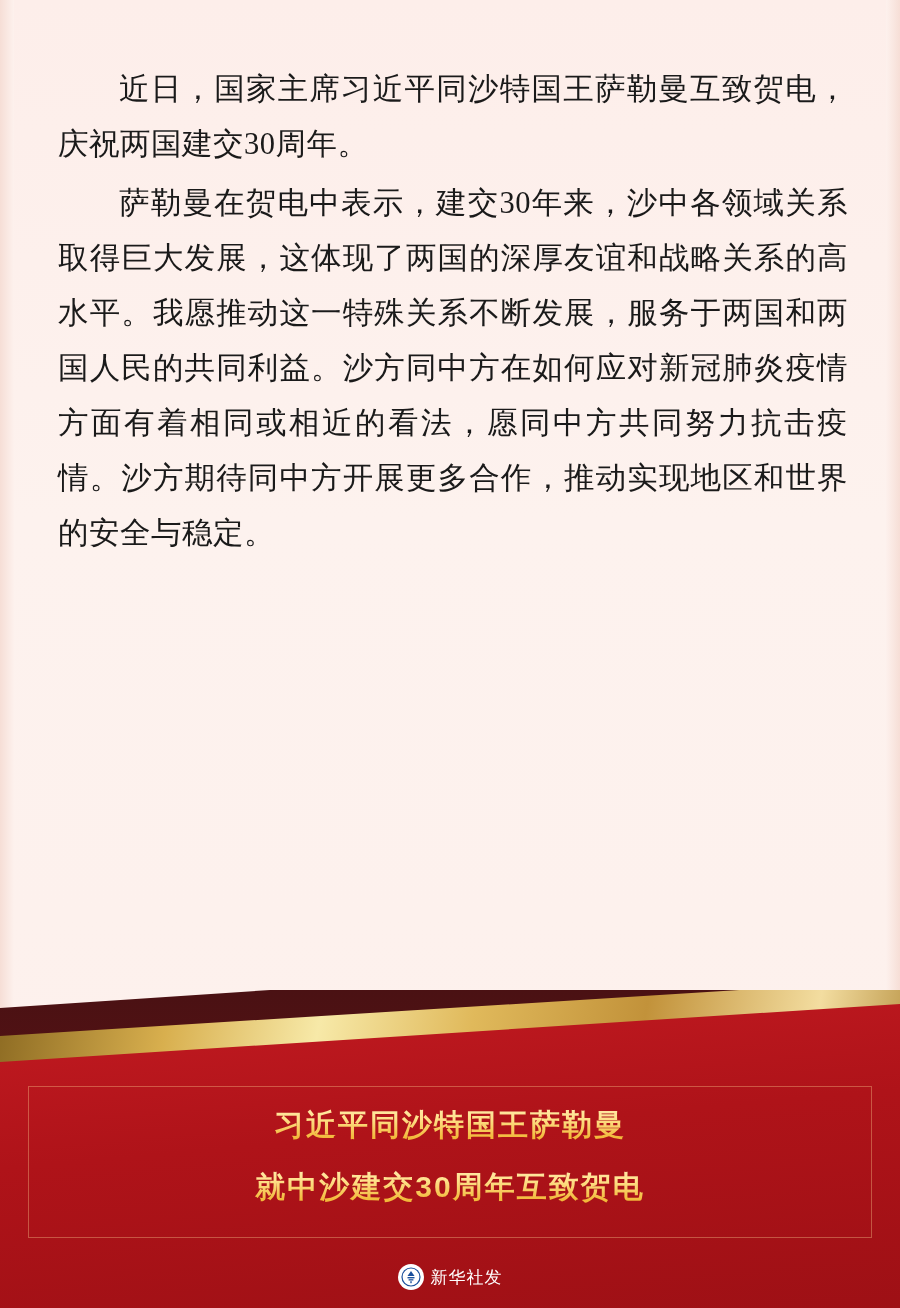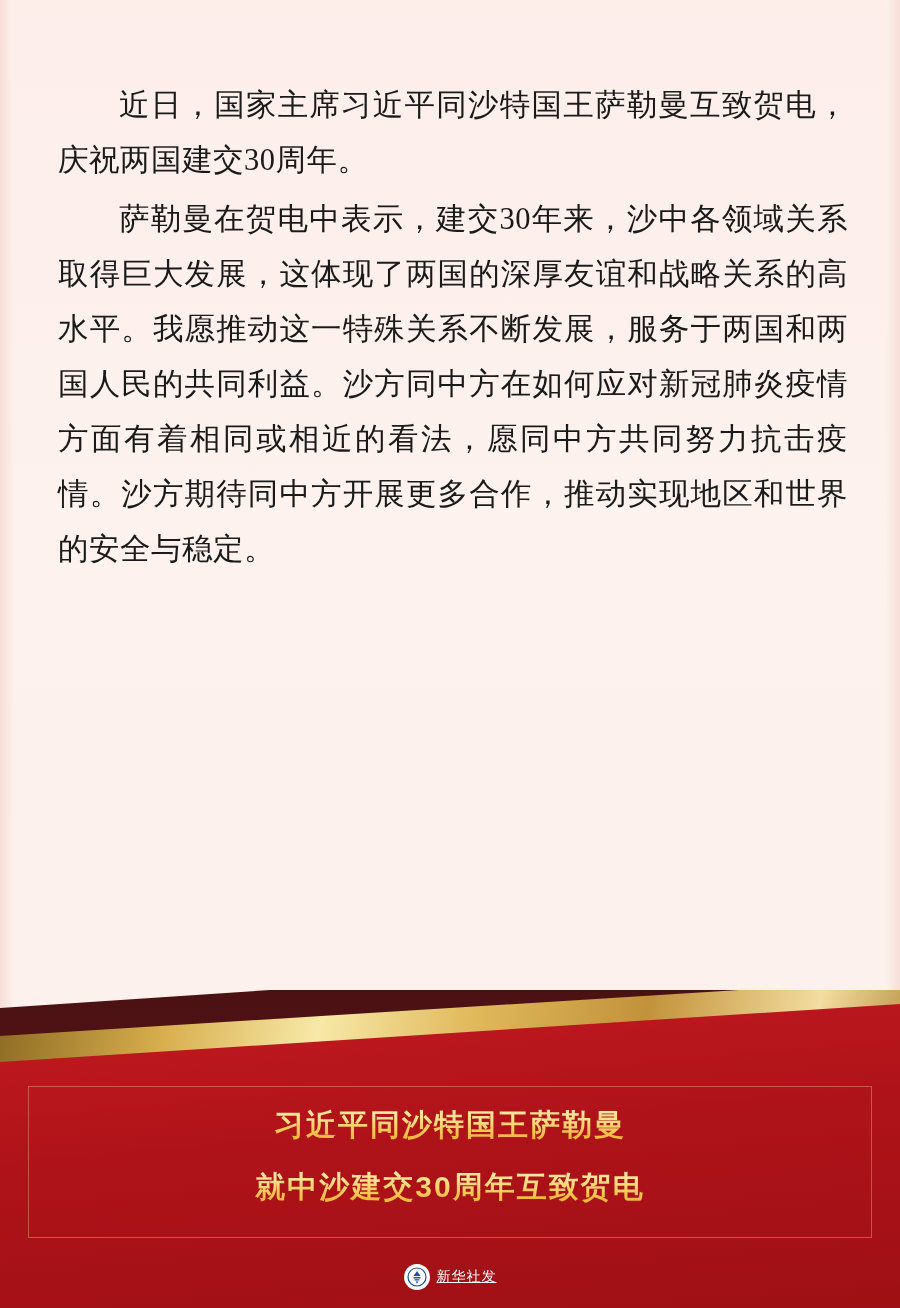--- a/index.html
+++ b/index.html
@@ -28,21 +28,21 @@
     bottom: 0;
     width: 14px;
     background: linear-gradient(90deg, #f6ded6 0%, #fdf1ed 100%);
   }
   .edge-left { left: 0; }
   .edge-right { right: 0; background: linear-gradient(270deg, #f6ded6 0%, #fdf1ed 100%); }
 
   .article {
     position: absolute;
     left: 58px;
-    top: 78px;
+    top: 62px;
     width: 790px;
     color: #1a1a1a;
   }
   .para {
     font-size: 30.5px;
     line-height: 55px;
     letter-spacing: 0.5px;
     text-indent: 2em;
     margin: 0 0 4px 0;
     text-align: justify;
@@ -131,24 +131,23 @@
     height: 26px;
     border-radius: 50%;
     background: #ffffff;
     display: inline-flex;
     align-items: center;
     justify-content: center;
   }
   .credit-logo svg { display: block; }
   .credit-text {
     color: #ffffff;
-    font-size: 14px;
+    font-size: 17px;
     font-family: "Liberation Sans", "DejaVu Sans", sans-serif;
     letter-spacing: 1px;
-    text-decoration: underline;
   }
 </style>
 </head>
 <body>
 
 <div id="poster">
 
   <div class="edge-left"></div>
   <div class="edge-right"></div>
 

